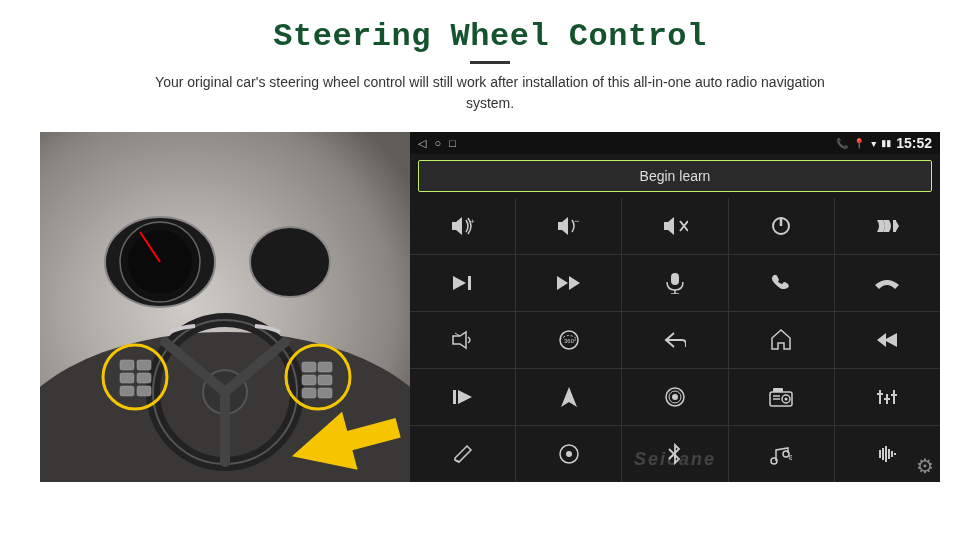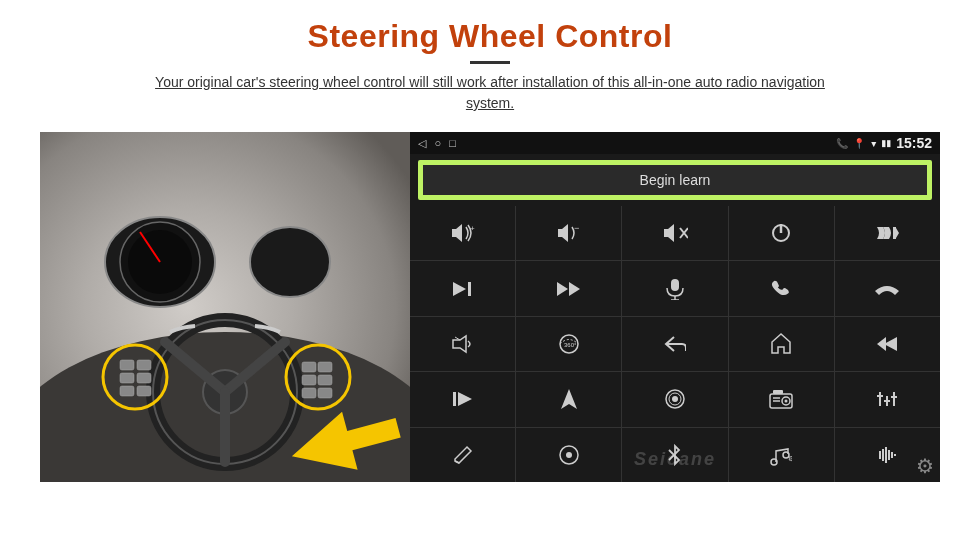--- a/index.html
+++ b/index.html
@@ -21,38 +21,38 @@
     }
 
     .title-section {
       text-align: center;
       margin-bottom: 6px;
     }
 
     .main-title {
       font-size: 32px;
       font-weight: 900;
-      color: #c2410c;
+      color: #14532d;
       letter-spacing: 0.5px;
+      font-family: Liberation Mono, monospace;
     }
 
     .title-divider {
       width: 40px;
       height: 3px;
       background: #333;
       margin: 6px auto 8px auto;
     }
 
     .subtitle {
       font-size: 14px;
       color: #333;
       text-align: center;
       max-width: 720px;
       line-height: 1.5;
-      text-decoration: underline;
     }
 
     .content-row {
       display: flex;
       width: 100%;
       margin-top: 12px;
       gap: 0;
     }
 
     
@@ -114,21 +114,21 @@
 
     
     .begin-learn-row {
       padding: 6px 8px;
     }
 
     .begin-learn-btn {
       width: 100%;
       padding: 7px 0;
       background: #2a2a2a;
-      border: 5px solid #bef264;
+      border: 1px solid #bef264;
       color: #ddd;
       font-size: 14px;
       text-align: center;
       cursor: pointer;
       border-radius: 2px;
     }
 
     
     .icon-grid {
       display: grid;

